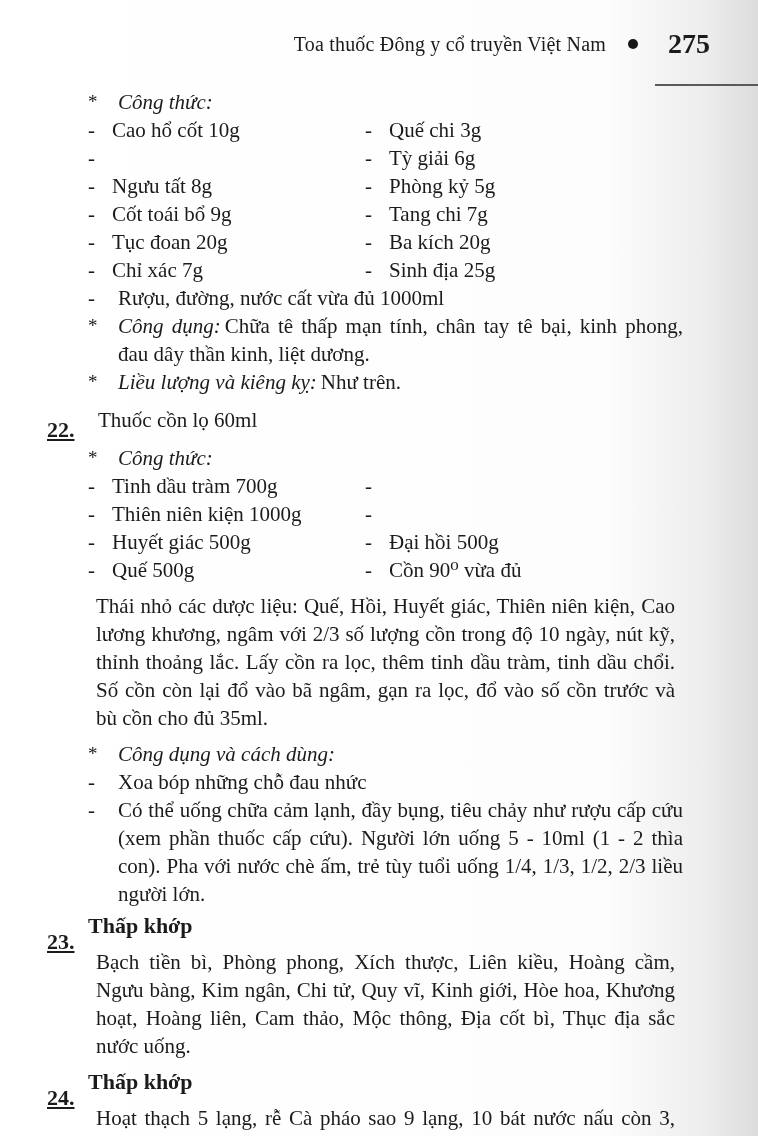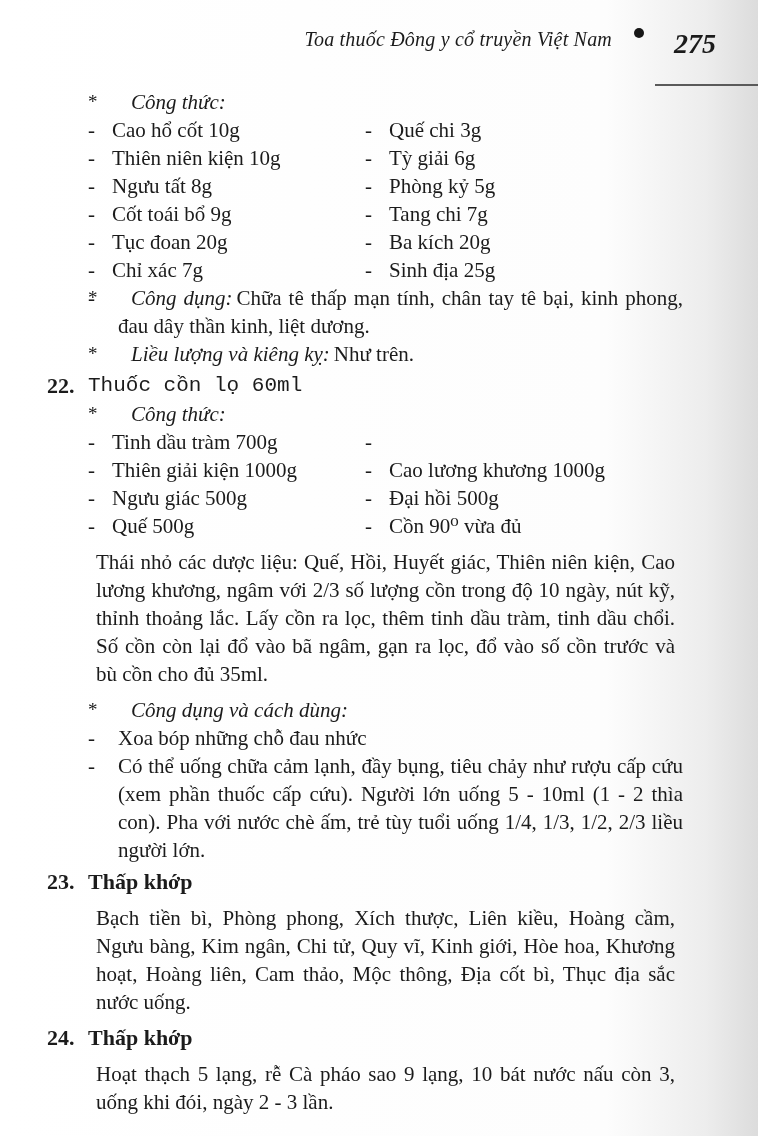--- a/index.html
+++ b/index.html
@@ -7,63 +7,63 @@
     position:relative;
     width:758px;height:1136px;
     background:linear-gradient(90deg,#ffffff 0%,#fdfdfd 80%,#ededed 93%,#dcdcdc 100%);
     font-family:"Liberation Serif","DejaVu Serif",serif;
     color:#1b1b1b;
     overflow:hidden;
   }
   
   .hdr{position:absolute;top:28px;left:0;right:0;height:30px;}
   .hdr-inner{
-    position:absolute;right:12px;top:0;
-    display:flex;align-items:flex-start;font-style:italic;
+    position:absolute;right:18px;top:0;
+    display:flex;align-items:center;
   }
   .h-title{font-size:20px;letter-spacing:.2px;}
   .h-bullet{
     width:10px;height:10px;border-radius:50%;
     background:#161616;margin-left:22px;
   }
   .h-num{
     display:inline-block;width:102px;text-align:center;
     font-weight:700;font-size:28px;
   }
   .h-rule{
     position:absolute;top:56px;left:655px;right:0;
     height:2px;background:#5a5a5a;
   }
   
   .content{
     position:absolute;top:88px;left:88px;right:75px;
     font-size:21px;line-height:28px;
   }
-  .italic{font-style:italic;margin-left:13px;}
+  .italic{font-style:italic;}
   .marker{
     position:absolute;left:0;top:0;
     width:24px;
   }
   .star-item,.dash-item{position:relative;padding-left:30px;margin:0;}
   .star-item .marker{font-size:19px;}
   .after-label{margin-left:4px;}
   .just{text-align:justify;}
   .para{margin:8px;text-align:justify;}
   
   .ing-row{display:flex;}
   .ing-cell{display:flex;flex:0 0 auto;}
   .ing-cell .dash{display:inline-block;width:24px;flex:0 0 24px;}
   .ing-left{width:277px;}
   
   .sec-head{
     position:relative;margin:4px 0 2px 0;
     font-size:22px;font-weight:700;line-height:28px;
   }
-  .sec-num{position:absolute;left:-41px;top:0;}
-  .subtitle{margin:0;font-family:Liberation Mono, monospace;}
+  .sec-num{position:absolute;left:-41px;top:16px;text-decoration:underline;}
+  .subtitle{margin:10px;}
 </style>
 </head>
 <body>
 
 <div class="page">
 
   <div class="hdr">
     <div class="hdr-inner">
       <span class="h-title">Toa thuốc Đông y cổ truyền Việt Nam</span>
       <span class="h-bullet"></span>
@@ -86,21 +86,20 @@
             <span>Cao hổ cốt 10g</span>
           </div>
         <div class="ing-cell">
             <span class="dash">-</span>
             <span>Quế chi 3g</span>
           </div>
       </div>
       <div class="ing-row">
         <div class="ing-cell ing-left">
             <span class="dash">-</span>
-            <span>Thiên niên kiện 10g</span>
           </div>
         <div class="ing-cell">
             <span class="dash">-</span>
             <span>Tỳ giải 6g</span>
           </div>
       </div>
       <div class="ing-row">
         <div class="ing-cell ing-left">
             <span class="dash">-</span>
             <span>Ngưu tất 8g</span>
@@ -137,20 +136,21 @@
           </div>
         <div class="ing-cell">
             <span class="dash">-</span>
             <span>Sinh địa 25g</span>
           </div>
       </div>
     </div>
 
     <p class="dash-item">
       <span class="marker">-</span>
+      <span>Rượu, đường, nước cất vừa đủ 1000ml</span>
     </p>
 
     <p class="star-item just">
       <span class="marker">*</span><span class="italic">Công dụng:</span><span class="after-label">Chữa tê thấp mạn tính, chân tay tê bại, kinh phong, đau dây thần kinh, liệt dương.</span>
     </p>
 
     <p class="star-item">
       <span class="marker">*</span><span class="italic">Liều lượng và kiêng kỵ:</span><span class="after-label">Như trên.</span>
     </p>
 
@@ -171,31 +171,30 @@
             <span class="dash">-</span>
             <span>Tinh dầu tràm 700g</span>
           </div>
         <div class="ing-cell">
             <span class="dash">-</span>
           </div>
       </div>
       <div class="ing-row">
         <div class="ing-cell ing-left">
             <span class="dash">-</span>
-            <span>Thiên giải kiện 1000g</span>
-          </div>
-        <div class="ing-cell">
-            <span class="dash">-</span>
-            <span>Cao lương khương 1000g</span>
-          </div>
-      </div>
-      <div class="ing-row">
-        <div class="ing-cell ing-left">
-            <span class="dash">-</span>
-            <span>Ngưu giác 500g</span>
+            <span>Thiên niên kiện 1000g</span>
+          </div>
+        <div class="ing-cell">
+            <span class="dash">-</span>
+          </div>
+      </div>
+      <div class="ing-row">
+        <div class="ing-cell ing-left">
+            <span class="dash">-</span>
+            <span>Huyết giác 500g</span>
           </div>
         <div class="ing-cell">
             <span class="dash">-</span>
             <span>Đại hồi 500g</span>
           </div>
       </div>
       <div class="ing-row">
         <div class="ing-cell ing-left">
             <span class="dash">-</span>
             <span>Quế 500g</span>

